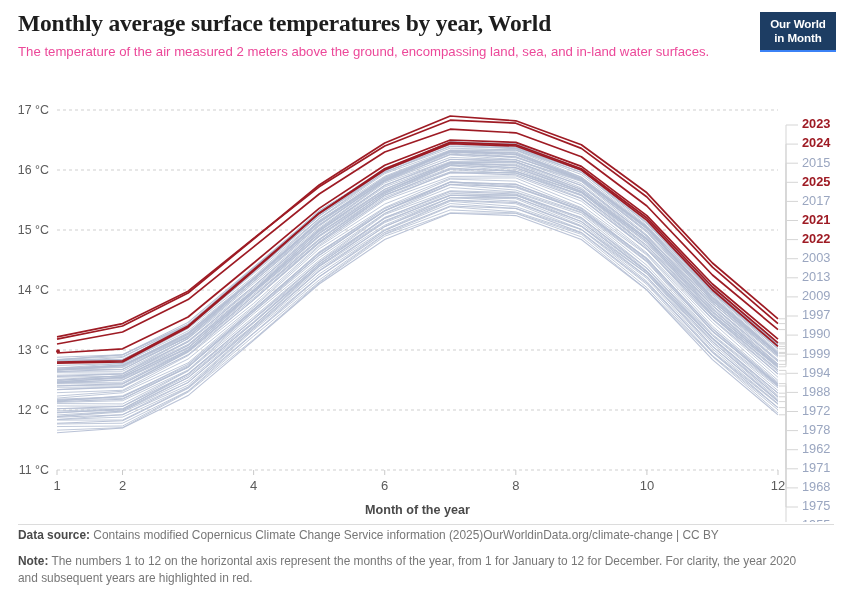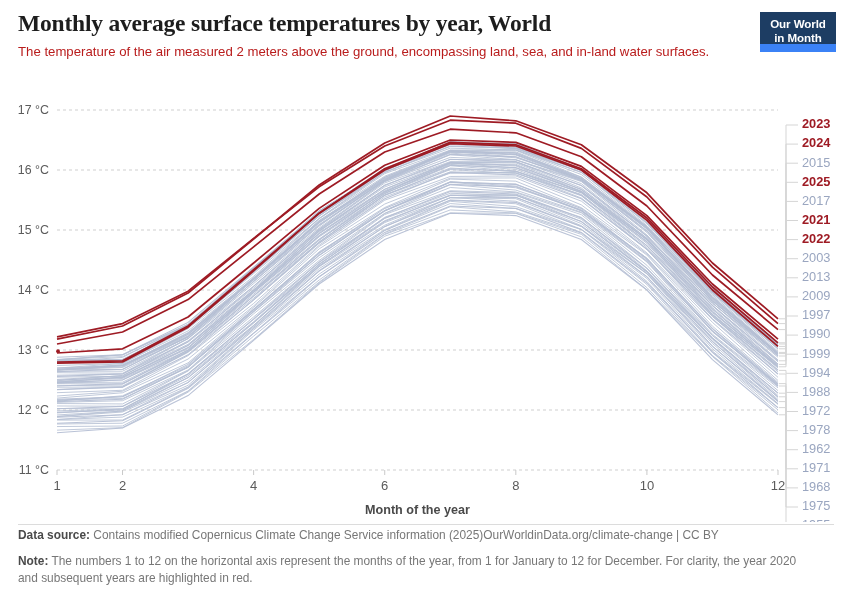--- a/index.html
+++ b/index.html
@@ -24,38 +24,38 @@
     font-weight: 700;
     color: #1d1d1d;
     letter-spacing: -0.2px;
     line-height: 1.15;
     margin: 0;
     white-space: nowrap;
   }
   .subtitle {
     margin: 6px 0 0 0;
     font-size: 13.2px;
-    color: #b91c1c;
+    color: #ec4899;
     line-height: 1.38;
     font-weight: 400;
     max-width: 712px;
   }
 
   
   .logo {
     position: absolute; right: 14px; top: 12px;
     width: 76px; height: 40px;
     background: #1d3d63;
     color: #fff;
     text-align: center;
     font-size: 11.6px;
     font-weight: 700;
     line-height: 1.18;
     padding-top: 5px;
-    border-bottom: 8px solid #3b82f6;
+    border-bottom: 2px solid #3b82f6;
     letter-spacing: -0.1px;
   }
 
   
   .chart-wrap {
     position: absolute;
     left: 0; top: 96px;
     width: 850px; height: 426px;
   }
   svg.plot { display: block; }

